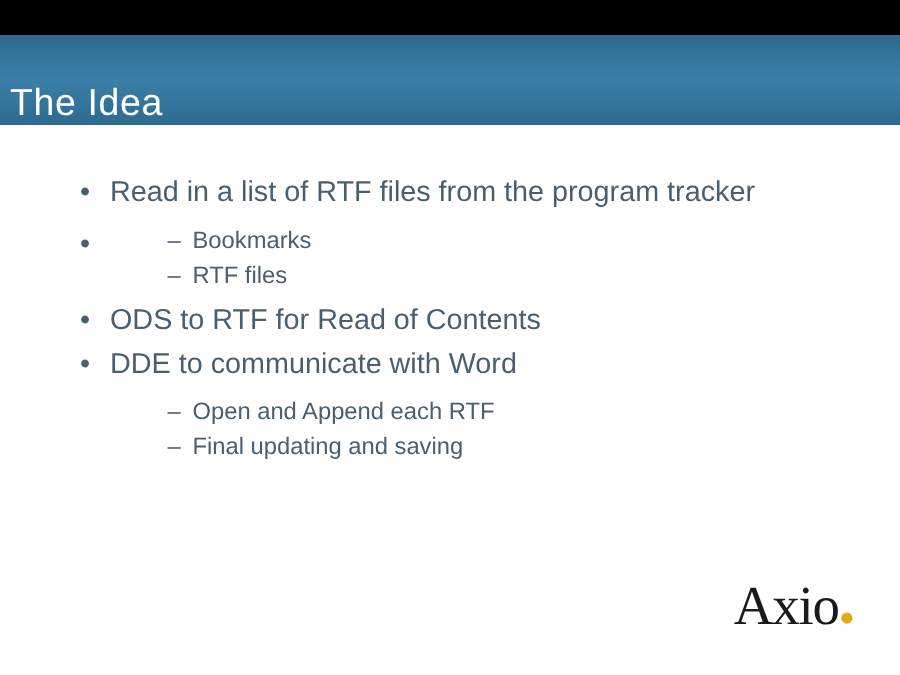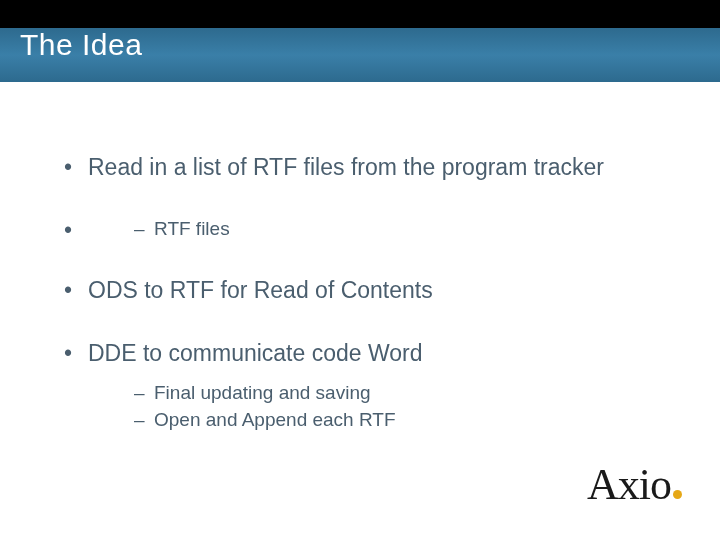--- a/index.html
+++ b/index.html
@@ -11,46 +11,45 @@
     position: relative;
     overflow: hidden;
   }
   .top-black-bar {
     width: 100%;
     height: 28px;
     background: #000000;
   }
   .title-bar {
     width: 100%;
-    height: 54px;
+    height: 72px;
     background: linear-gradient(to bottom, #2d6a8e 0%, #3a7fa8 50%, #2d6a8e 100%);
     display: flex;
-    align-items: flex-start;
-    padding-left: 20px;
+    align-items: flex-end;
+    padding-left: 8px;
   }
   .title-text {
     color: #ffffff;
     font-size: 30px;
     font-weight: normal;
     letter-spacing: 0.5px;
   }
   .content {
     padding: 38px 50px 0 50px;
   }
   .bullet-list {
     list-style: none;
   }
   .bullet-item {
     color: #4a5e6e;
     font-size: 23px;
     line-height: 1.35;
     padding-left: 38px;
     position: relative;
     margin-bottom: 4px;
-    margin-top: 32px;
   }
   .bullet-item::before {
     content: "•";
     position: absolute;
     left: 14px;
     top: 0;
     font-size: 23px;
     color: #4a5e6e;
   }
   .sub-list {
@@ -106,35 +105,38 @@
 </div>
 
 <div class="content">
   <ul class="bullet-list">
     <li class="bullet-item">
       <span>Read in a list of RTF files from the program tracker</span>
     </li>
     <li class="bullet-item">
       <ul class="sub-list">
         <li class="sub-item">
+          <span>Bookmarks</span>
+        </li>
+        <li class="sub-item">
           <span>RTF files</span>
         </li>
       </ul>
     </li>
     <li class="bullet-item">
       <span>ODS to RTF for Read of Contents</span>
     </li>
     <li class="bullet-item">
-      <span>DDE to communicate code Word</span>
+      <span>DDE to communicate with Word</span>
       <ul class="sub-list">
         <li class="sub-item">
-          <span>Final updating and saving</span>
+          <span>Open and Append each RTF</span>
         </li>
         <li class="sub-item">
-          <span>Open and Append each RTF</span>
+          <span>Final updating and saving</span>
         </li>
       </ul>
     </li>
   </ul>
 </div>
 
 <div class="logo">
   <span class="logo-text">Axio</span>
   <span class="logo-dot"></span>
 </div>

